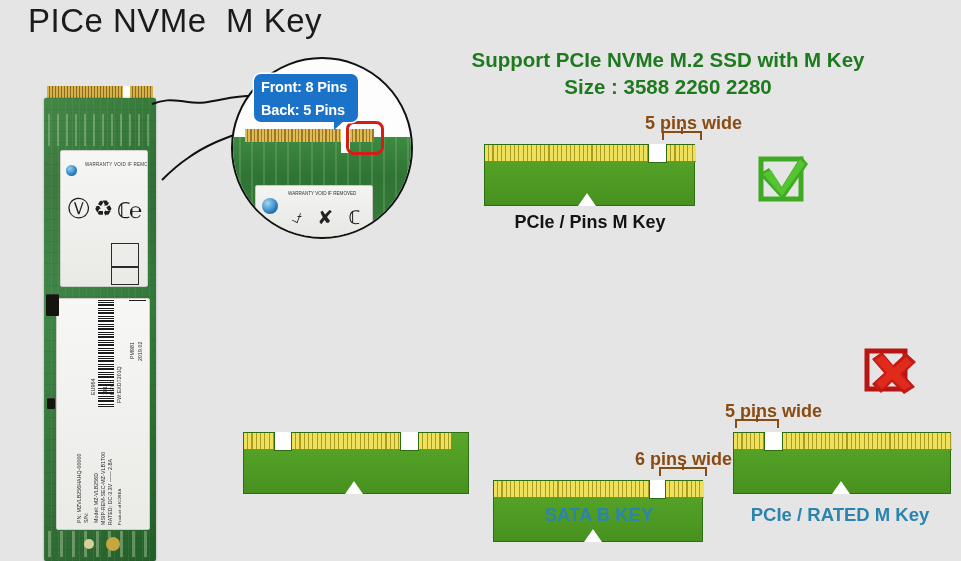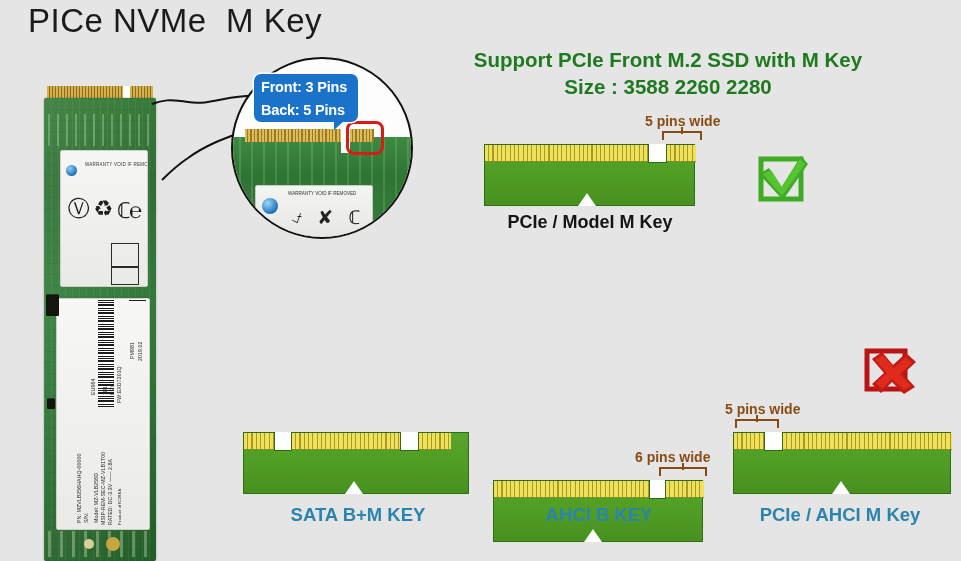--- a/index.html
+++ b/index.html
@@ -273,21 +273,21 @@
     font-family: "Liberation Sans", sans-serif;
     white-space: nowrap;
   }
   .cap-black { color: #141414; font-size: 18px; }
   .cap-blue  { color: #2a84ad; font-size: 18.5px; }
 
   
   .ann {
     position: absolute;
     color: #8a4b12;
-    font-size: 14px;
+    font-size: 18px;
     font-weight: bold;
     white-space: nowrap;
     font-family: "Liberation Sans", sans-serif;
   }
   .brace {
     position: absolute;
     height: 9px;
     border-top: 2px solid #8a4b12;
     border-left: 2px solid #8a4b12;
     border-right: 2px solid #8a4b12;
@@ -376,40 +376,40 @@
       <div class="mag-icons">
         <span>⍻</span>
         <span>✘</span>
         <span>ℂ</span>
       </div>
     </div>
     <div id="red-oval"></div>
   </div>
 
   <div id="pins-badge">
-    <span class="ln">Front: 3 Pins</span>
+    <span class="ln">Front: 8 Pins</span>
     <span class="ln">Back: 5 Pins</span>
   </div>
 
   <div class="head-green" id="support-head">
-    <div>Support PCIe Front M.2 SSD with M Key</div>
+    <div>Support PCIe NVMe M.2 SSD with M Key</div>
     <div>Size : 3588 2260 2280</div>
   </div>
 
   <div class="conn" style="left:484px; top:144px; width:240px; height:62px;">
     <div class="conn-board" style="width:211px;height:62px;">
       <div class="pins" style="left:0;width:163px;"></div>
       <div class="pins-gap" style="left:163px;width:19px;"></div>
       <div class="pins" style="left:182px;width:29px;"></div>
       <div class="keynotch" style="left:93px;"></div>
     </div>
     <div class="brace" style="left:178px; top:-13px; width:40px;"></div>
     <div class="ann" style="left:161px; top:-31px;">5 pins wide</div>
   </div>
-  <div class="conn-caption cap-black" style="left:484px; top:212px; width:212px;">PCIe / Model M Key</div>
+  <div class="conn-caption cap-black" style="left:484px; top:212px; width:212px;">PCIe / Pins M Key</div>
 
   <svg id="check-icon" viewBox="0 0 56 56">
     <rect x="6" y="7" width="40" height="40" fill="none" stroke="#3faa23" stroke-width="5"></rect>
     <path d="M4 22 L14 16 L26 36 L46 4 L53 12 L28 48 Z" fill="#3faa23"></path>
     <path d="M8 22 L16 18 L27 35 L45 7 L50 12 L27 44 Z" fill="#56c431"></path>
   </svg>
 
   <div id="donot-head">
   </div>
 
@@ -422,39 +422,38 @@
   <div class="conn" style="left:243px; top:432px; width:230px; height:62px;">
     <div class="conn-board" style="width:226px;height:62px;">
       <div class="pins" style="left:0;width:30px;"></div>
       <div class="pins-gap" style="left:30px;width:18px;"></div>
       <div class="pins" style="left:48px;width:108px;"></div>
       <div class="pins-gap" style="left:156px;width:19px;"></div>
       <div class="pins" style="left:175px;width:32px;"></div>
       <div class="keynotch" style="left:101px;"></div>
     </div>
   </div>
-  <div class="conn-caption cap-blue" style="left:243px; top:504px; width:230px;">SATA B+M KEY</div>
 
   <div class="conn" style="left:493px; top:432px; width:215px; height:62px;margin-top:48px;">
     <div class="conn-board" style="width:210px;height:62px;">
       <div class="pins" style="left:0;width:155px;"></div>
       <div class="pins-gap" style="left:155px;width:17px;"></div>
       <div class="pins" style="left:172px;width:38px;"></div>
       <div class="keynotch" style="left:90px;"></div>
     </div>
     <div class="brace" style="left:166px; top:-13px; width:48px;"></div>
     <div class="ann" style="left:142px; top:-31px;">6 pins wide</div>
   </div>
-  <div class="conn-caption cap-blue" style="left:493px; top:504px; width:212px;">AHCI B KEY</div>
+  <div class="conn-caption cap-blue" style="left:493px; top:504px; width:212px;">SATA B KEY</div>
 
   <div class="conn" style="left:733px; top:432px; width:220px; height:62px;">
     <div class="conn-board" style="width:218px;height:62px;">
       <div class="pins" style="left:0;width:30px;"></div>
       <div class="pins-gap" style="left:30px;width:19px;"></div>
       <div class="pins" style="left:49px;width:169px;"></div>
       <div class="keynotch" style="left:98px;"></div>
     </div>
     <div class="brace" style="left:2px; top:-13px; width:44px;"></div>
     <div class="ann" style="left:-8px; top:-31px;">5 pins wide</div>
   </div>
-  <div class="conn-caption cap-blue" style="left:728px; top:504px; width:224px;">PCIe / AHCI M Key</div>
+  <div class="conn-caption cap-blue" style="left:728px; top:504px; width:224px;">PCIe / RATED M Key</div>
 
 </div>
 
 </body></html>

